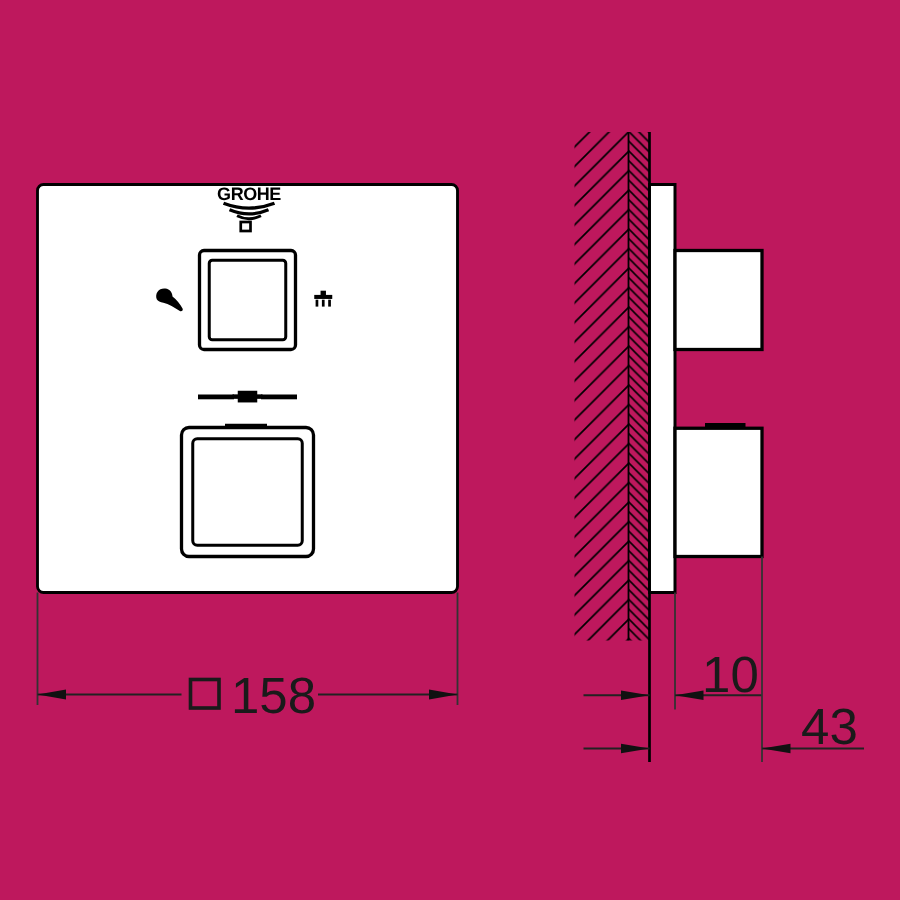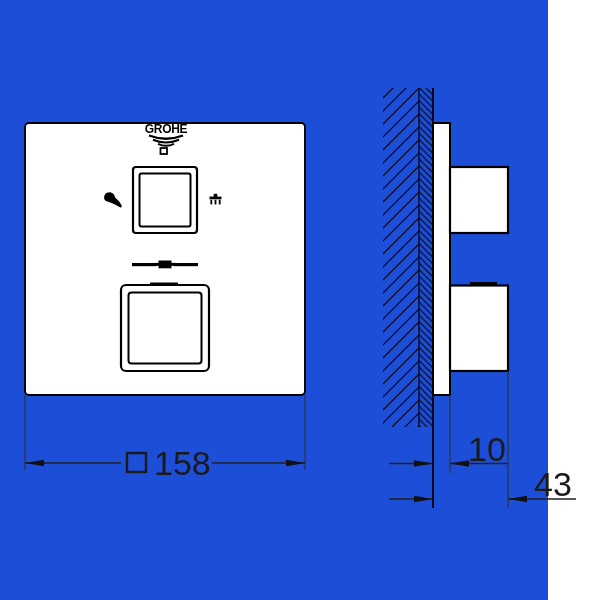--- a/index.html
+++ b/index.html
@@ -5,23 +5,23 @@
   html, body {
     margin: 0;
     padding: 0;
     background: #ffffff;
     width: 600px;
     height: 600px;
     overflow: hidden;
   }
   .stage {
     position: relative;
-    width: 548px;
+    width: 600px;
     height: 600px;
-    background: #1d4ed8;
+    background: #be185d;
   }
   svg {
     display: block;
   }
   .dim-text {
     font-family: "Liberation Sans", "DejaVu Sans", sans-serif;
     font-size: 34px;
     fill: #1a1a1a;
   }
   .logo-text {

